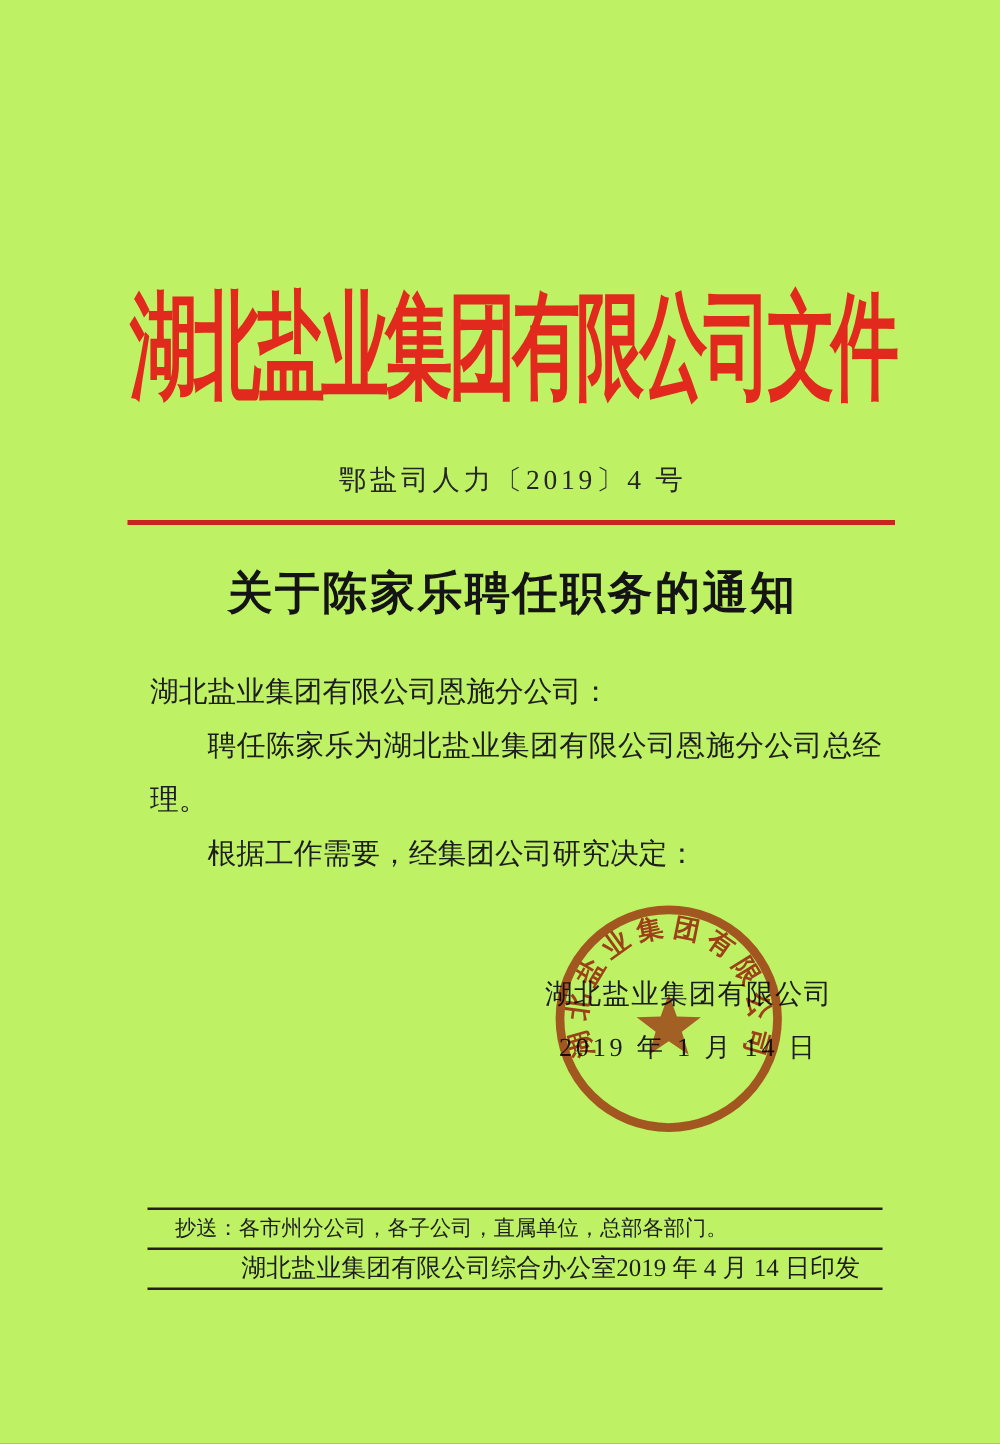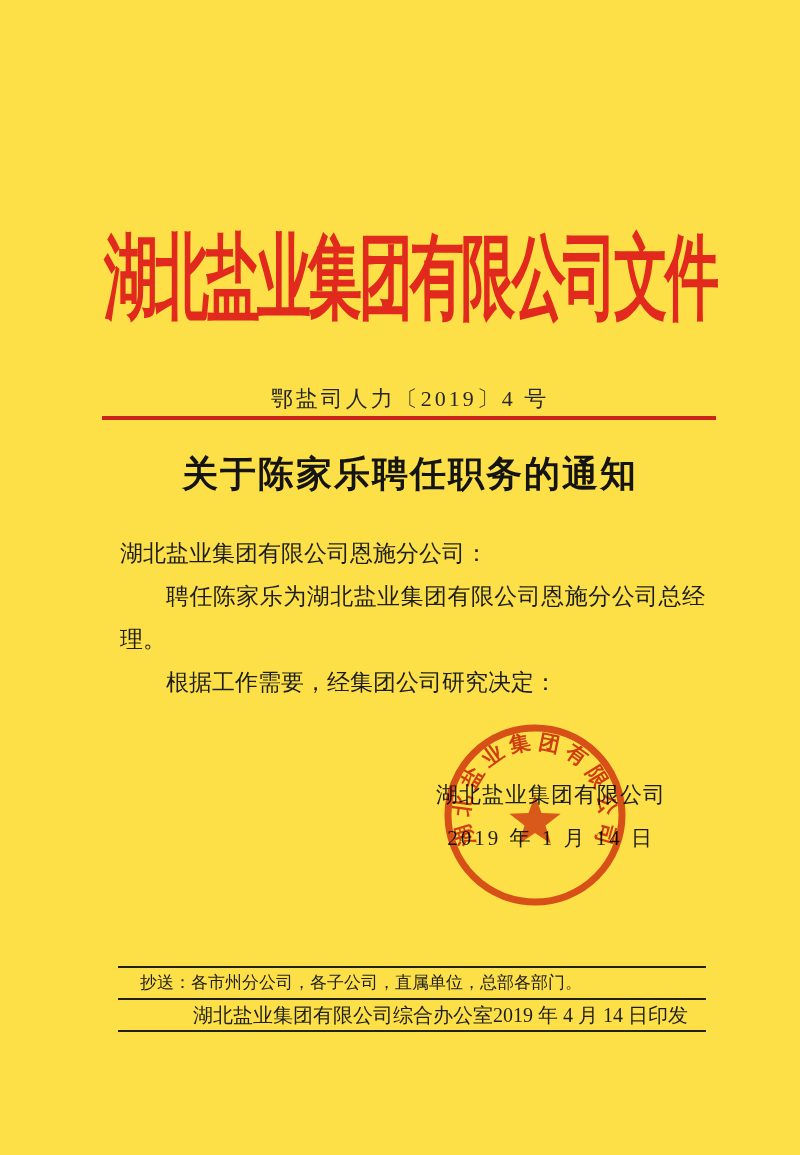--- a/index.html
+++ b/index.html
@@ -1,33 +1,33 @@
 <!DOCTYPE html>
 <html><head>
 <meta charset="utf-8">
 <style>
   html,body { margin:0; padding:0; background:#888; }
   .page {
     position:relative; width:800px; height:1155px; margin:0 auto;
-    background:#fde047; overflow:hidden;
+    background:#bef264; overflow:hidden;
     font-family:"Liberation Serif","DejaVu Serif",serif; color:#1c1c1c;
   }
   
   .banner {
     position:absolute; top:222px; left:104px; width:612px; height:112px;
     display:flex; align-items:center; justify-content:center;
   }
   .banner-text {
     font-size:54px; font-weight:bold; color:#e1291d; white-space:nowrap;
     letter-spacing:-3px; transform:scaleY(1.72); transform-origin:center;
   }
   
   .doc-number {
     position:absolute; top:369px; left:104px; width:612px;
-    text-align:center; font-size:22px; letter-spacing:3px; color:#262626;margin-top:15px;
+    text-align:center; font-size:22px; letter-spacing:3px; color:#262626;
   }
   
   .red-rule {
     position:absolute; top:416px; left:102px; width:614px; height:4px;
     background:#c9251a;
   }
   
   .doc-title {
     position:absolute; top:450px; left:96px; width:628px;
     text-align:center; font-size:36px; font-weight:bold;

